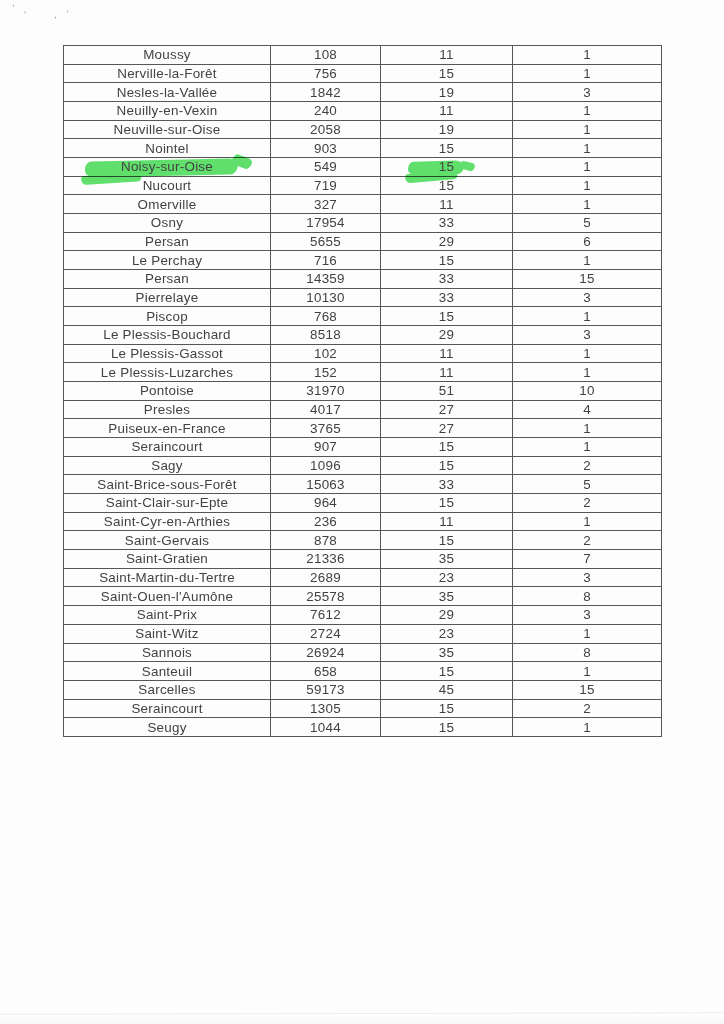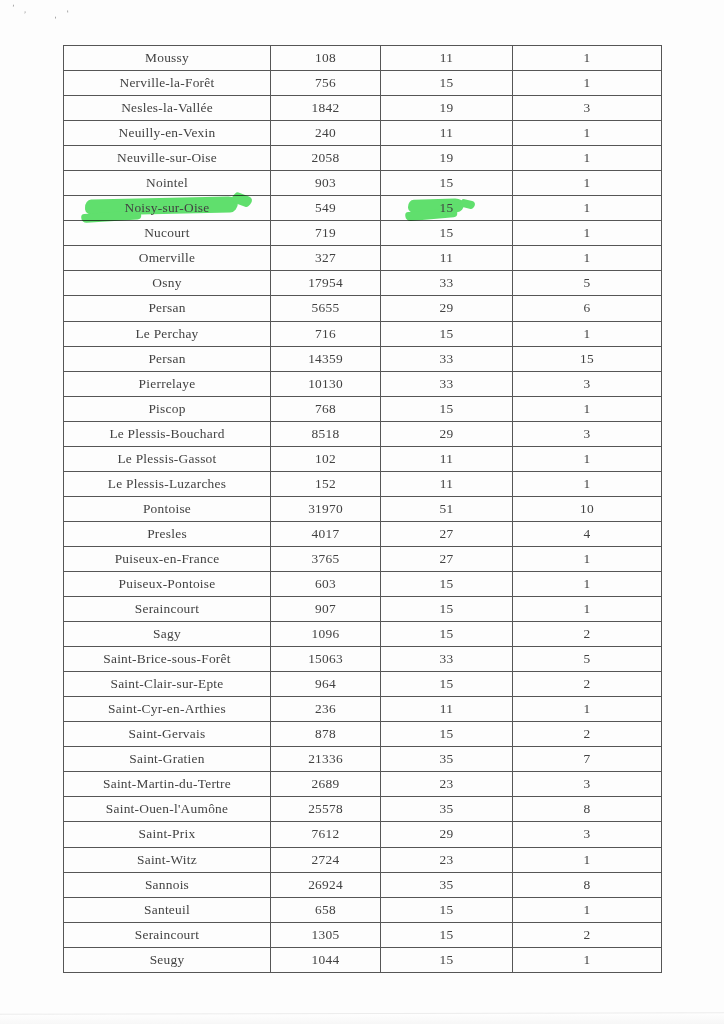--- a/index.html
+++ b/index.html
@@ -38,24 +38,23 @@
     border-top: 1px solid #ececec;
     background: linear-gradient(to bottom, #fefefe, #f6f6f6);
     transform: rotate(-0.12deg);
   }
 
   table.commune-table {
     position: absolute;
     left: 63px;
     top: 45px;
     width: 598px;
-    height: 928px;
+    height: 692px;
     border-collapse: collapse;
     table-layout: fixed;
-    font-family: Liberation Serif, serif;
   }
   .commune-table td {
     border: 1.5px solid #565656;
     text-align: center;
     vertical-align: middle;
     padding: 0;
     font-size: 13.4px;
     letter-spacing: 0.25px;
     color: #424242;
     position: relative;
@@ -268,26 +267,20 @@
           <td><span class="cell-text">27</span></td>
           <td><span class="cell-text">4</span></td>
         </tr>
         <tr>
           <td><span class="cell-text">Puiseux-en-France</span></td>
           <td><span class="cell-text">3765</span></td>
           <td><span class="cell-text">27</span></td>
           <td><span class="cell-text">1</span></td>
         </tr>
         <tr>
-          <td><span class="cell-text">Puiseux-Pontoise</span></td>
-          <td><span class="cell-text">603</span></td>
-          <td><span class="cell-text">15</span></td>
-          <td><span class="cell-text">1</span></td>
-        </tr>
-        <tr>
           <td><span class="cell-text">Seraincourt</span></td>
           <td><span class="cell-text">907</span></td>
           <td><span class="cell-text">15</span></td>
           <td><span class="cell-text">1</span></td>
         </tr>
         <tr>
           <td><span class="cell-text">Sagy</span></td>
           <td><span class="cell-text">1096</span></td>
           <td><span class="cell-text">15</span></td>
           <td><span class="cell-text">2</span></td>
@@ -352,20 +345,26 @@
           <td><span class="cell-text">35</span></td>
           <td><span class="cell-text">8</span></td>
         </tr>
         <tr>
           <td><span class="cell-text">Santeuil</span></td>
           <td><span class="cell-text">658</span></td>
           <td><span class="cell-text">15</span></td>
           <td><span class="cell-text">1</span></td>
         </tr>
         <tr>
+          <td><span class="cell-text">Sarcelles</span></td>
+          <td><span class="cell-text">59173</span></td>
+          <td><span class="cell-text">45</span></td>
+          <td><span class="cell-text">15</span></td>
+        </tr>
+        <tr>
           <td><span class="cell-text">Seraincourt</span></td>
           <td><span class="cell-text">1305</span></td>
           <td><span class="cell-text">15</span></td>
           <td><span class="cell-text">2</span></td>
         </tr>
         <tr>
           <td><span class="cell-text">Seugy</span></td>
           <td><span class="cell-text">1044</span></td>
           <td><span class="cell-text">15</span></td>
           <td><span class="cell-text">1</span></td>

